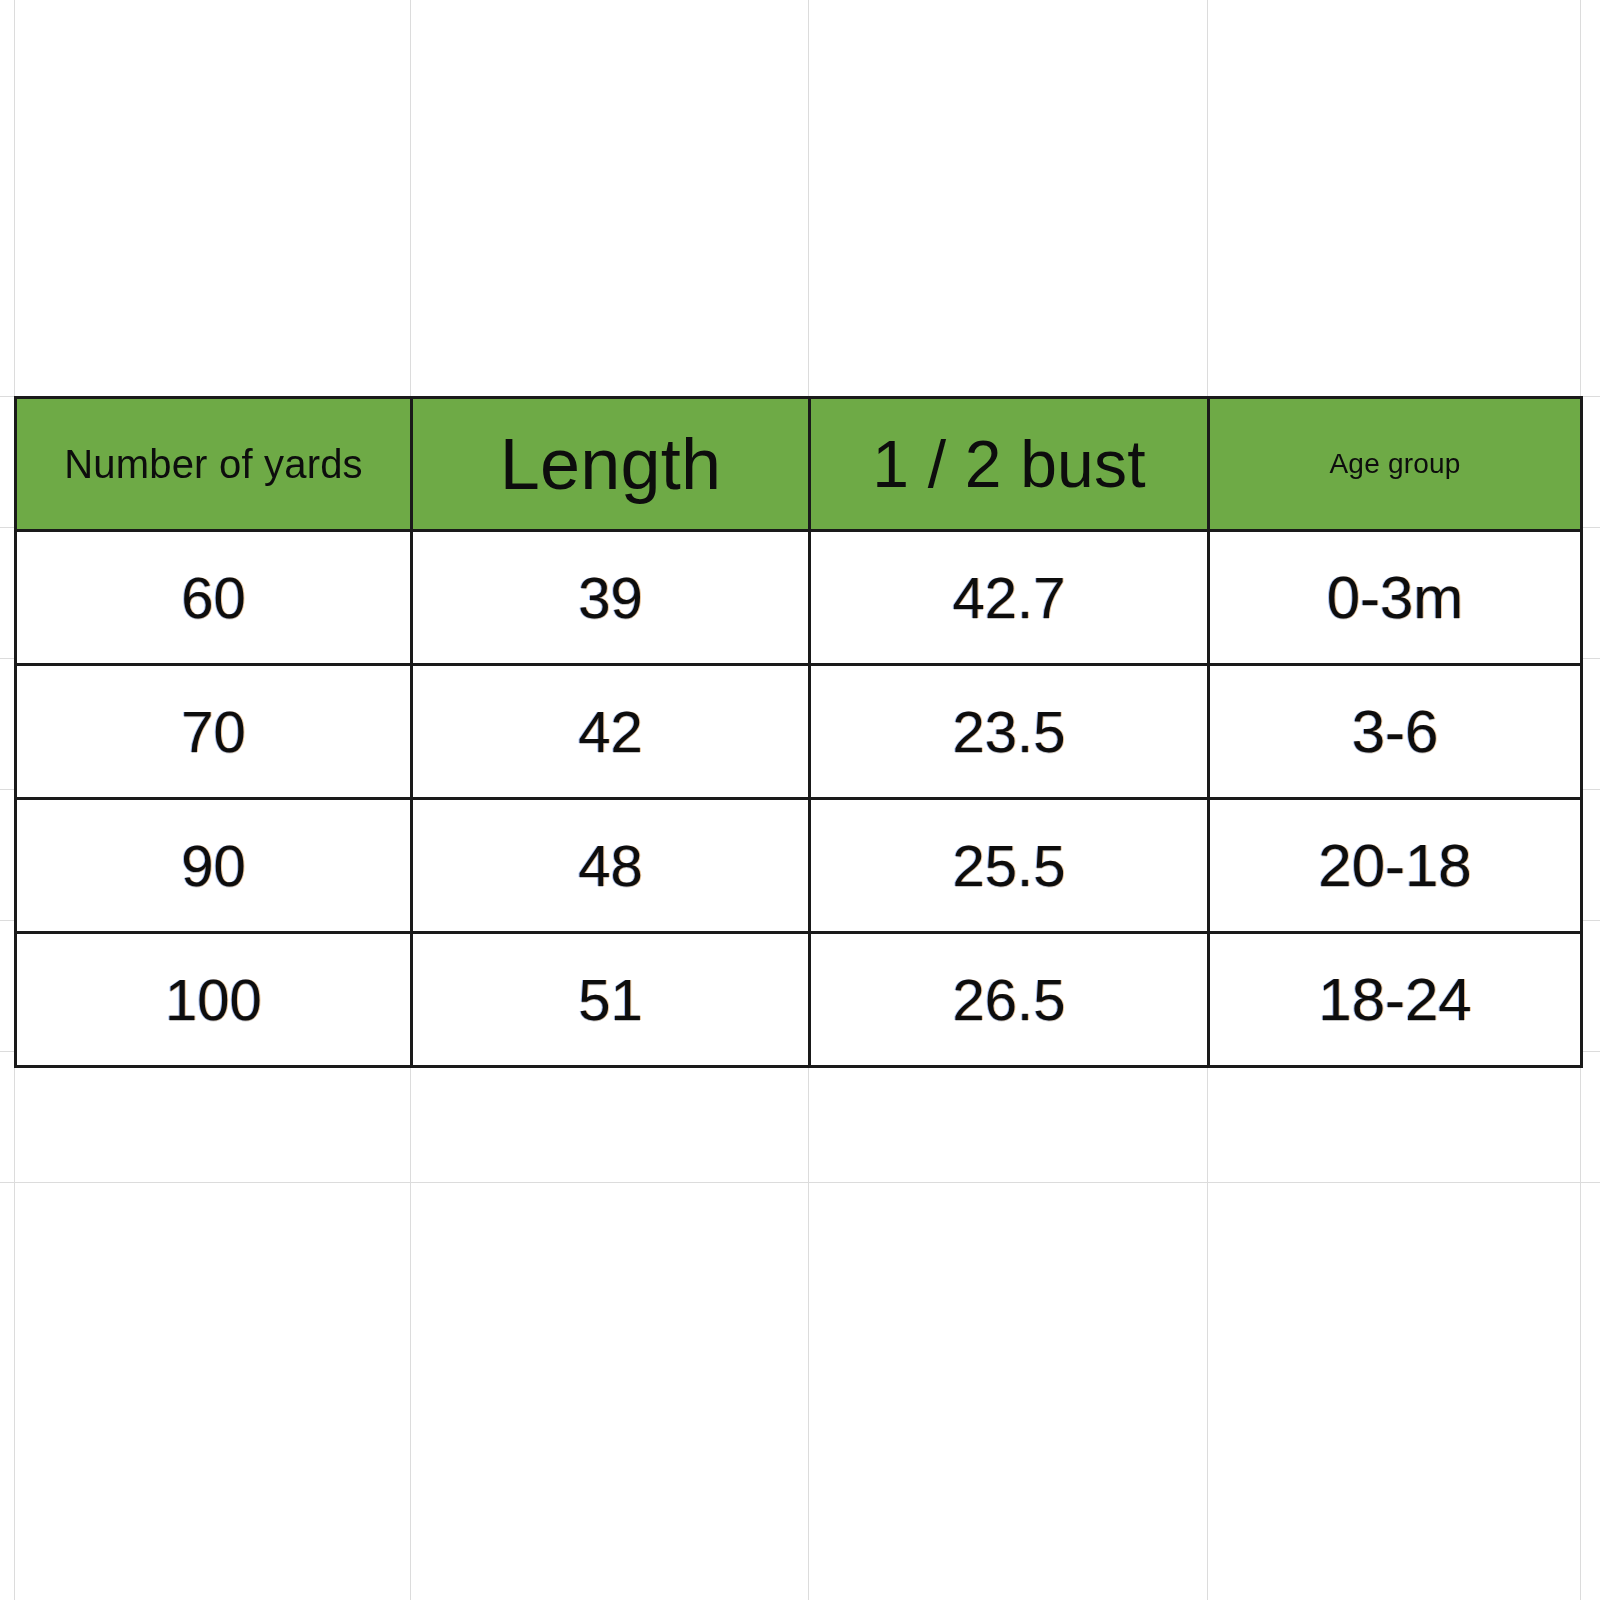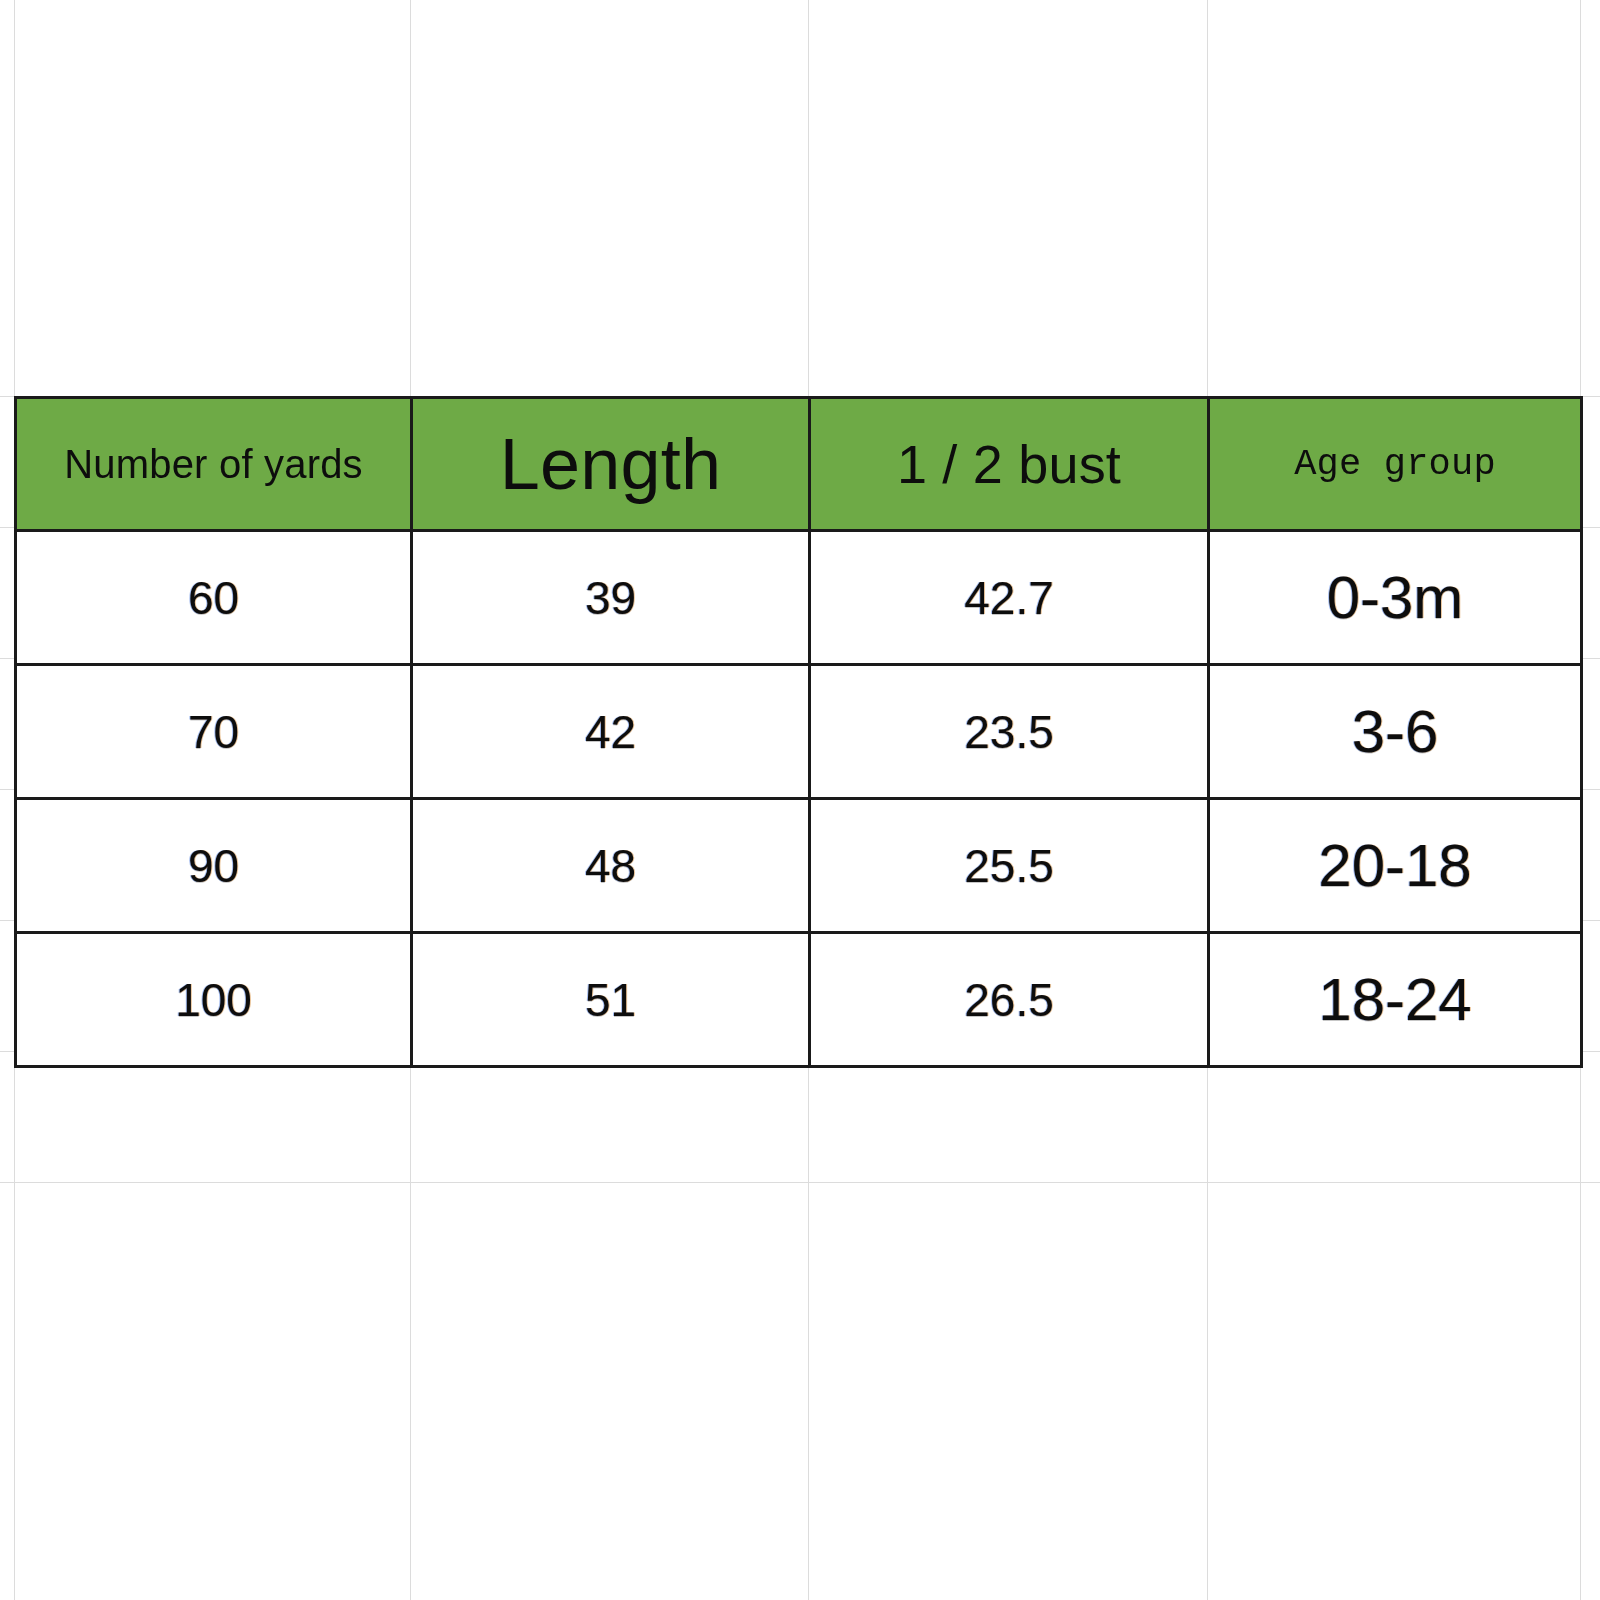--- a/index.html
+++ b/index.html
@@ -78,27 +78,27 @@
 
   
   thead th {
     background: #6EAA46;
     height: 130px;
     font-weight: 400;
     letter-spacing: 0.2px;
   }
   .h-yards   { font-size: 40px; }
   .h-length  { font-size: 72px; }
-  .h-bust    { font-size: 54px; }
-  .h-age     { font-size: 37px; font-family: Liberation Mono, monospace; }
+  .h-bust    { font-size: 66px; }
+  .h-age     { font-size: 28px; }
 
   
   tbody td {
     height: 131px;
-    font-size: 46px;
+    font-size: 58px;
     line-height: 1;
     
     text-shadow:
        1px 0 0 rgba(210,130,40,0.45),
       -1px 0 0 rgba(60,110,220,0.45),
        0 1px 0 rgba(30,30,30,0.25);
   }
   tbody td.age { font-size: 60px; }
 
   

